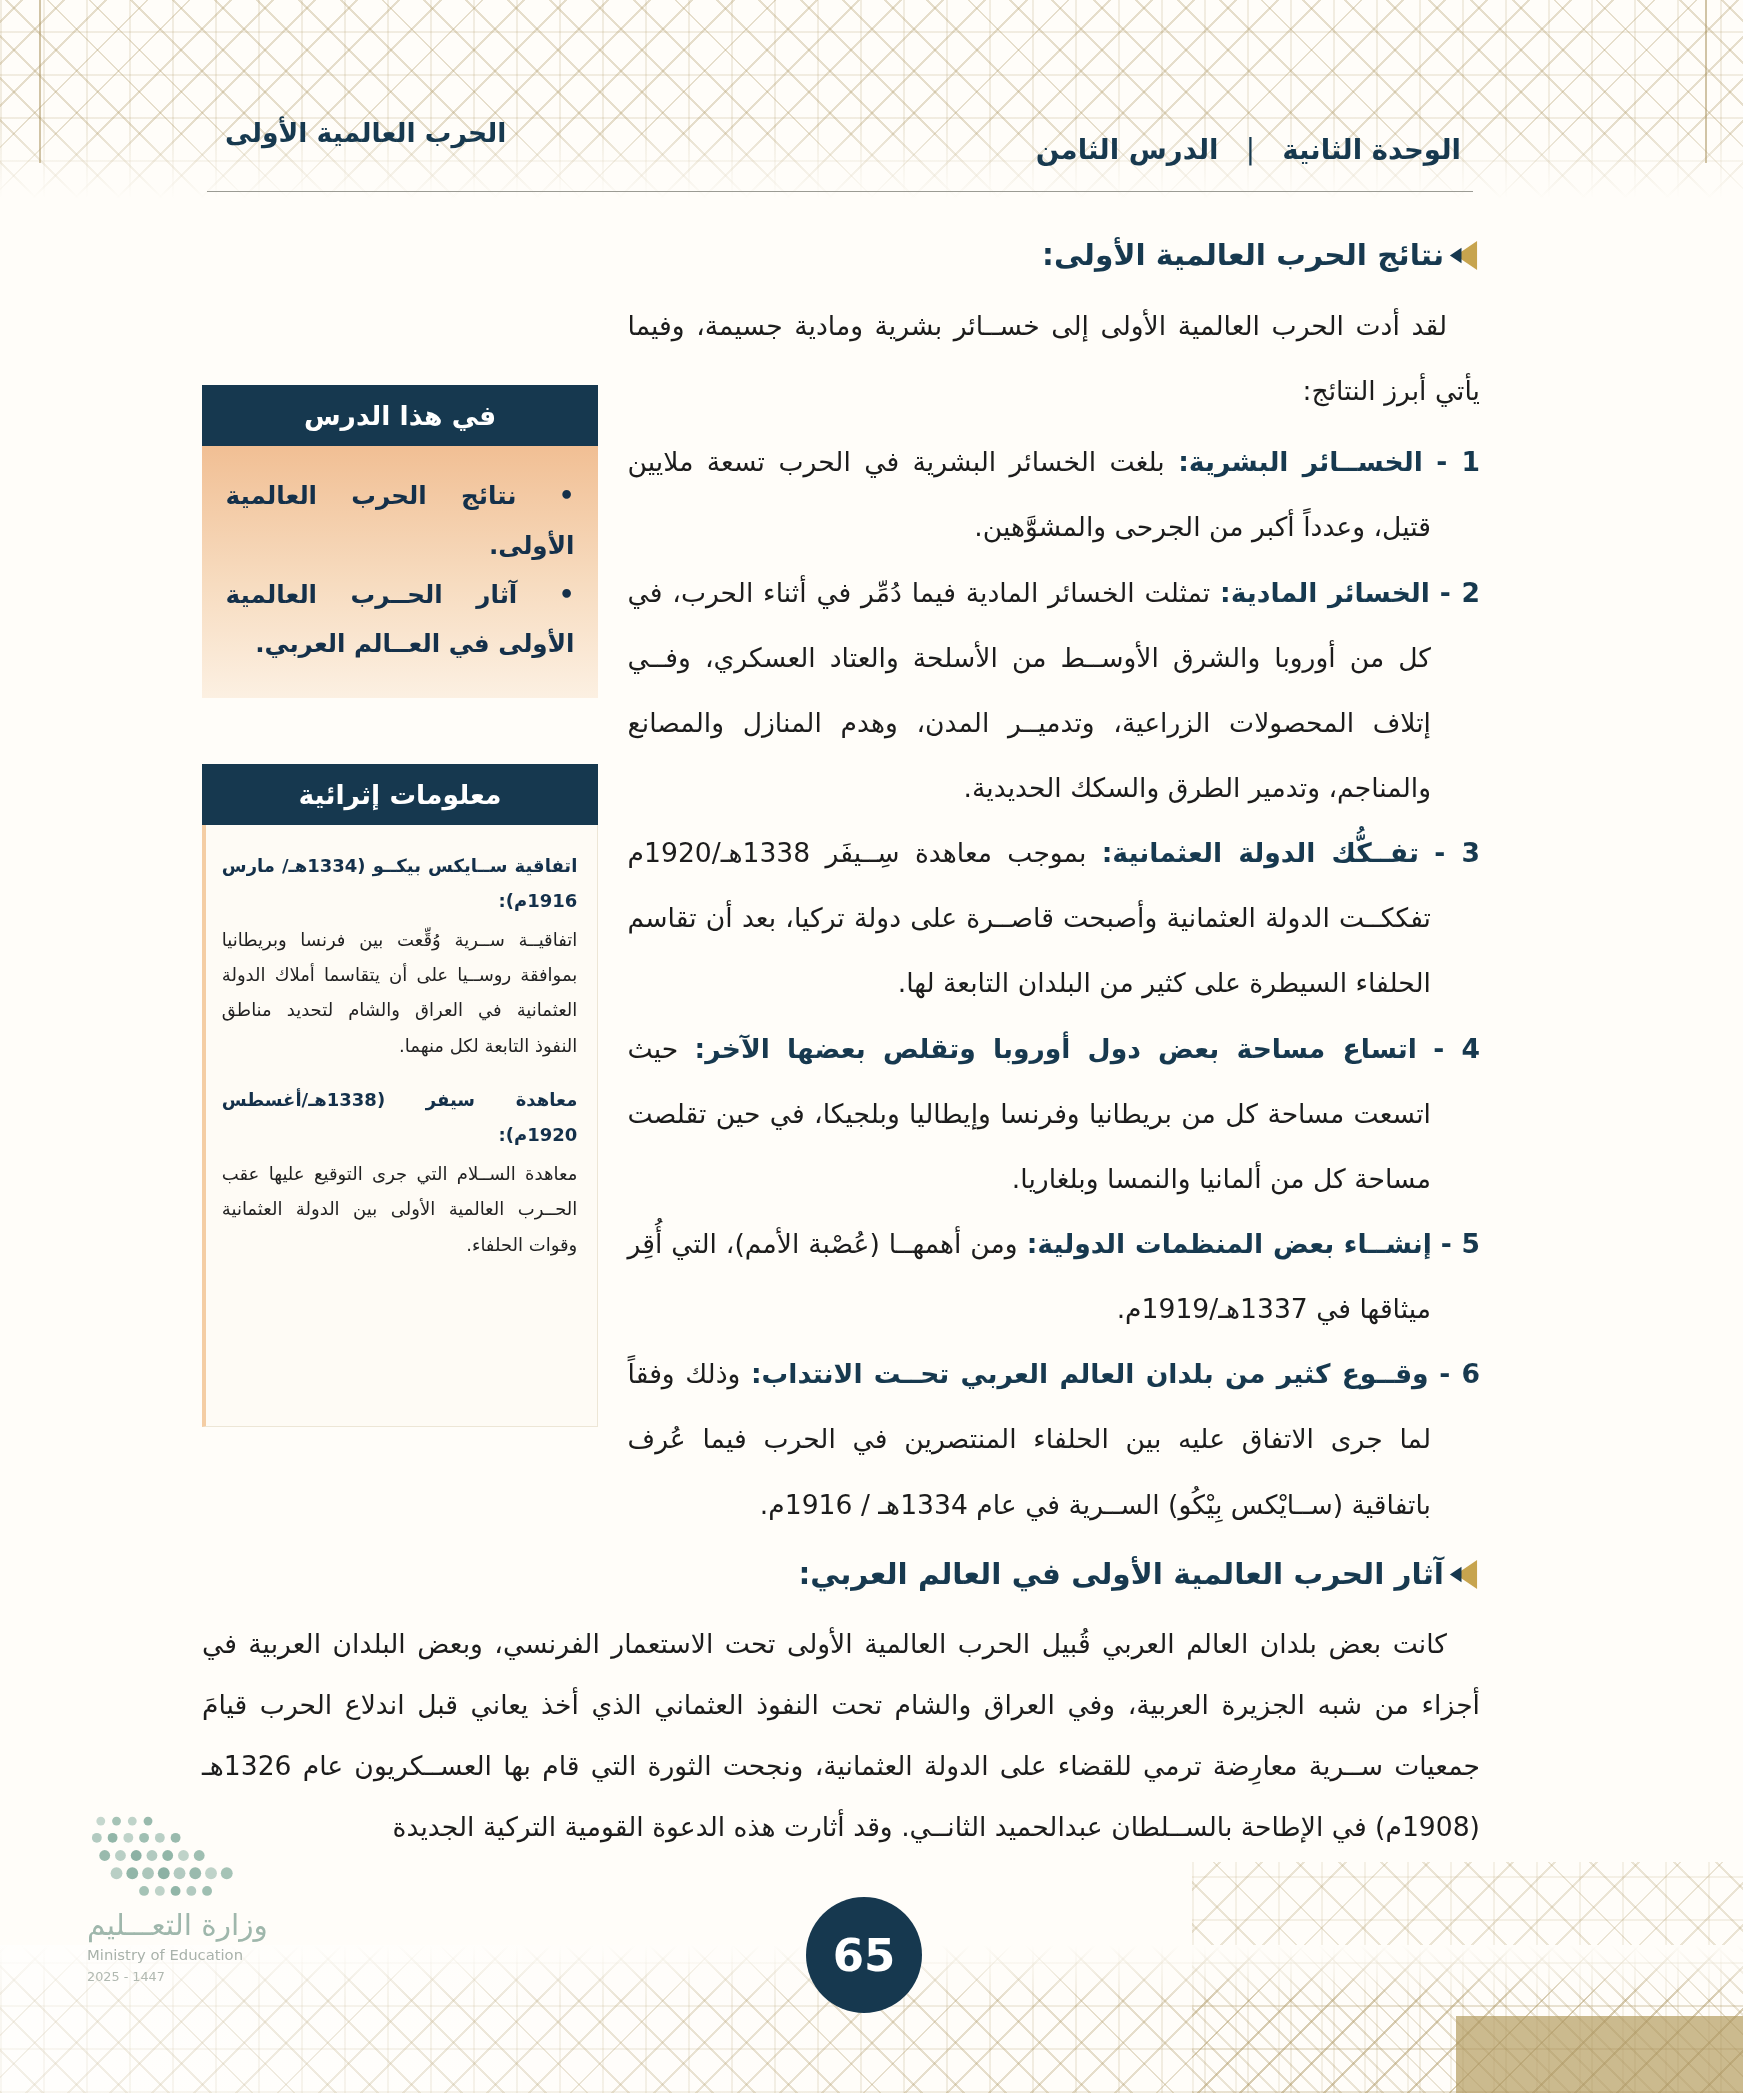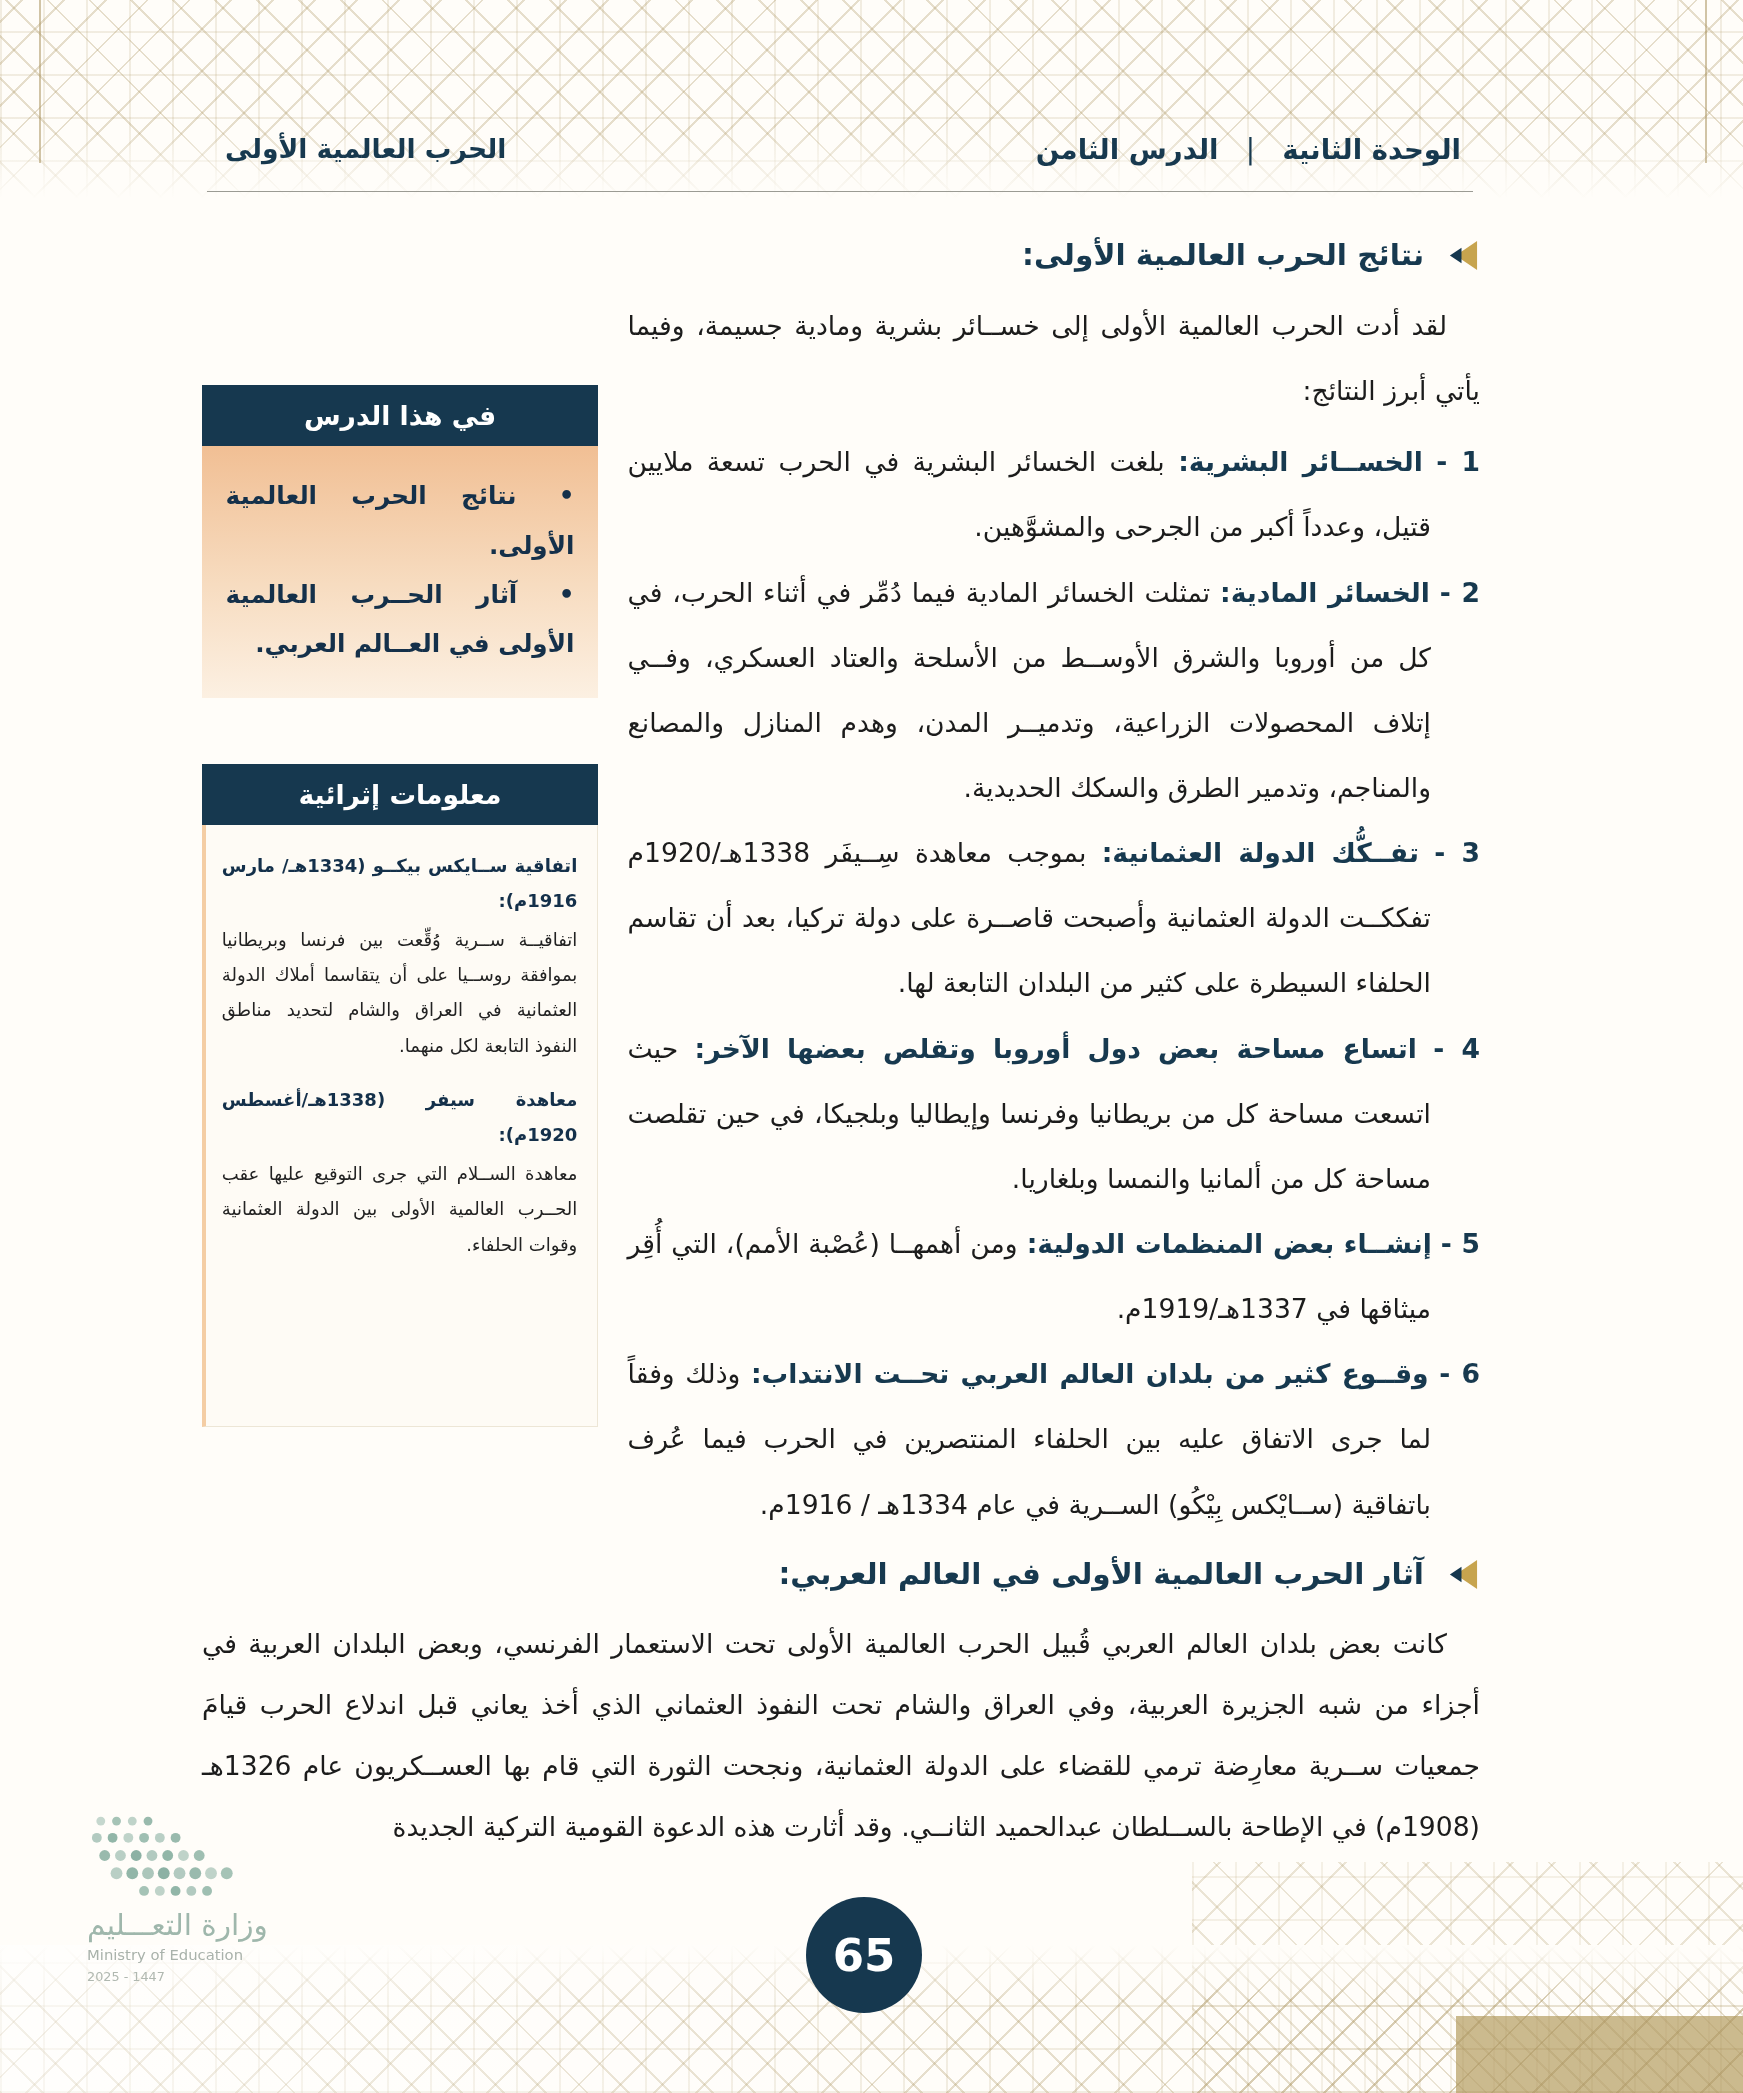--- a/index.html
+++ b/index.html
@@ -40,37 +40,37 @@
   .edge-line.left { left: 39px; }
   .edge-line.right { right: 37px; }
 
   
   .header-right {
     position: absolute; top: 133px; right: 283px;
     direction: rtl; color: #17394F; font-weight: 700; font-size: 27.6px; z-index: 3;
   }
   .header-right .divider { margin: 0 17.7px; color: #17394F; font-weight: 400; }
   .header-left {
-    position: absolute; top: 133px; left: 225px;
+    position: absolute; top: 117px; left: 225px;
     direction: rtl; color: #17394F; font-weight: 700; font-size: 26.6px; z-index: 3;
   }
   .header-rule {
     position: absolute; top: 191px; left: 207px; width: 1266px; height: 1px;
     background: #9b9b94; z-index: 3;
   }
 
   
   .content {
     position: absolute; top: 229px; left: 202px; right: 264px;
     direction: rtl; text-align: justify;
     color: #1c1c1c; font-size: 26.6px; line-height: 2.45;
     z-index: 2;
   }
   .section-head {
-    display: flex; align-items: center; gap: 21px;
+    display: flex; align-items: center; gap: 1px;
     color: #17394F; font-weight: 700; font-size: 29.6px; line-height: 1.5;
     margin: 3.9px 0 15.8px;
   }
   .section-head .icon { flex: 0 0 auto; width: 35px; height: 35px; }
   .intro { text-indent: 33px; margin: 0 0 5.9px; }
   .item { padding-right: 49px; text-indent: -49px; }
   .item .num, .item .lead { color: #17394F; font-weight: 700; }
   .body2 { text-indent: 33px; line-height: 2.3; margin-top: 5.9px; }
   .section2-gap { margin-top: 15.8px; }
 

